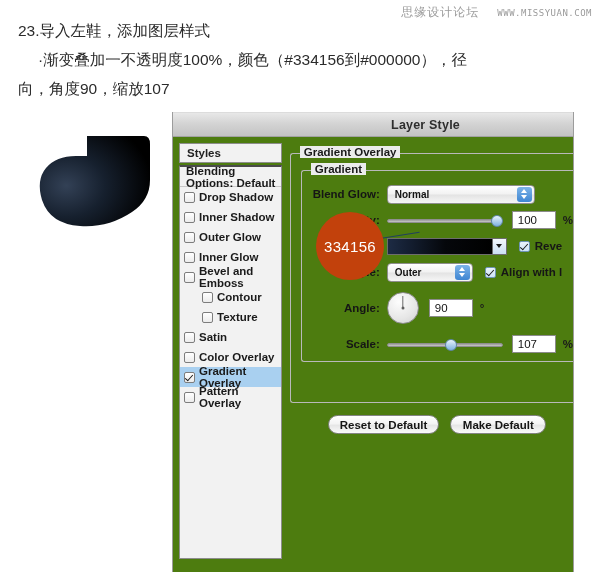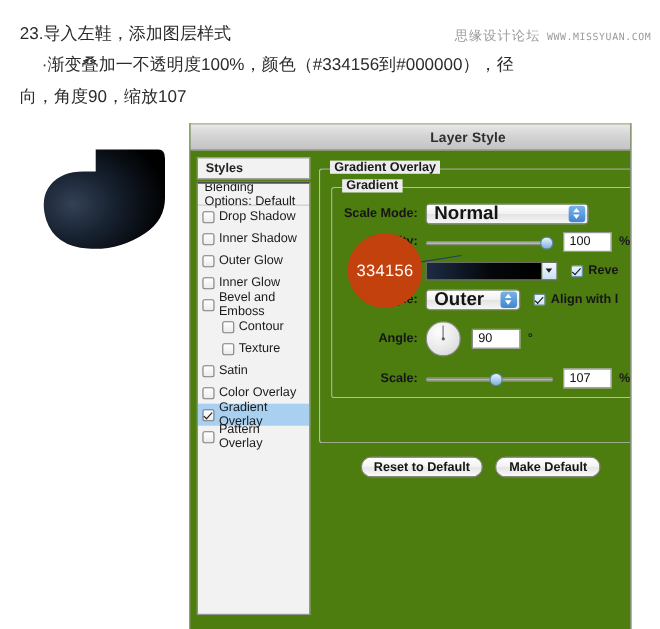--- a/index.html
+++ b/index.html
@@ -11,25 +11,25 @@
     height: 572px;
     background: #ffffff;
     font-family: "Liberation Sans", "DejaVu Sans", sans-serif;
     overflow: hidden;
     position: relative;
   }
 
   
   #watermark {
     position: absolute;
-    top: 24px;
+    top: 4px;
     right: 8px;
     display: flex;
     align-items: baseline;
-    gap: 6px;
+    gap: 18px;
     color: #9a9a9a;
     white-space: nowrap;
   }
   #watermark .wm-cn {
     font-size: 12px;
     letter-spacing: 1px;
   }
   #watermark .wm-url {
     font-size: 9px;
     letter-spacing: 0.5px;
@@ -136,21 +136,21 @@
     padding-left: 6px;
   }
   .style-row.selected {
     background: #a9d0f0;
   }
   .style-row.indent {
     padding-left: 22px;
   }
   .style-row .label {
     margin-left: 4px;
-    font-weight: normal;
+    font-weight: bold;
   }
   .style-row.header-row .label {
     margin-left: 0;
   }
   .cb {
     width: 11px;
     height: 11px;
     border: 1px solid #7d7d7d;
     border-radius: 2px;
     background: linear-gradient(to bottom, #ffffff, #ececec);
@@ -229,21 +229,21 @@
   
   .popup {
     height: 19px;
     border: 1px solid #8e8e8e;
     border-radius: 4px;
     background: linear-gradient(to bottom, #ffffff 0%, #f2f2f2 48%, #e3e3e3 52%, #f6f6f6 100%);
     display: flex;
     align-items: center;
     padding: 0 2px 0 7px;
     box-sizing: border-box;
-    font-size: 17px;
+    font-size: 10px;
     position: relative;
   }
   .popup .pv { flex: 1; font-weight: bold; color: #141414; }
   .popup .arrows {
     width: 15px;
     height: 15px;
     border-radius: 3px;
     background: linear-gradient(to bottom, #7cb3e8, #3f86d2);
     display: flex;
     flex-direction: column;
@@ -522,21 +522,21 @@
     </div>
 
     <div id="right-panel">
       <div class="group-box" id="gradient-overlay-group">
         <span class="group-title">Gradient Overlay</span>
 
         <div class="group-box" id="gradient-group">
           <span class="group-title">Gradient</span>
 
           <div class="field-row" style="margin-top:12px;">
-            <span class="field-label">Scale Mode:</span>
+            <span class="field-label">Blend Glow:</span>
             <div class="popup" id="blend-mode-popup">
               <span class="pv">Normal</span>
               <span class="arrows">
                   <i class="up"></i>
                   <i class="dn"></i>
                 </span>
             </div>
           </div>
 
           <div class="field-row">

